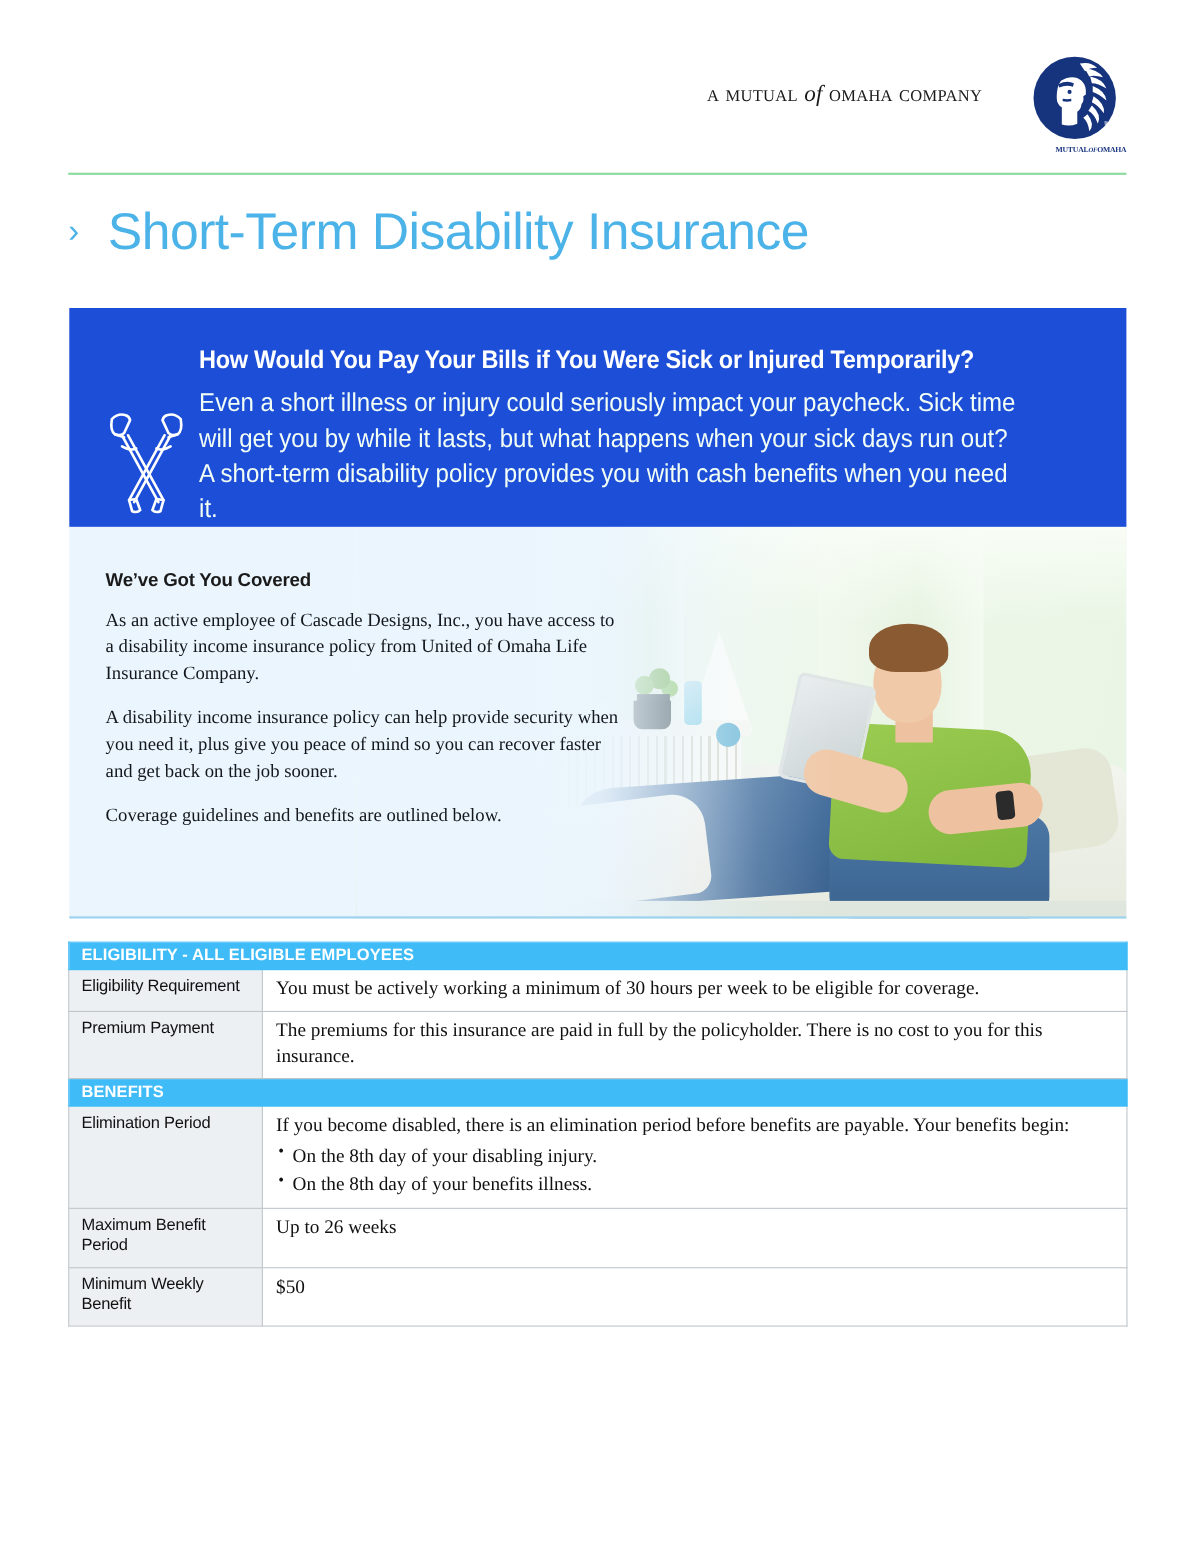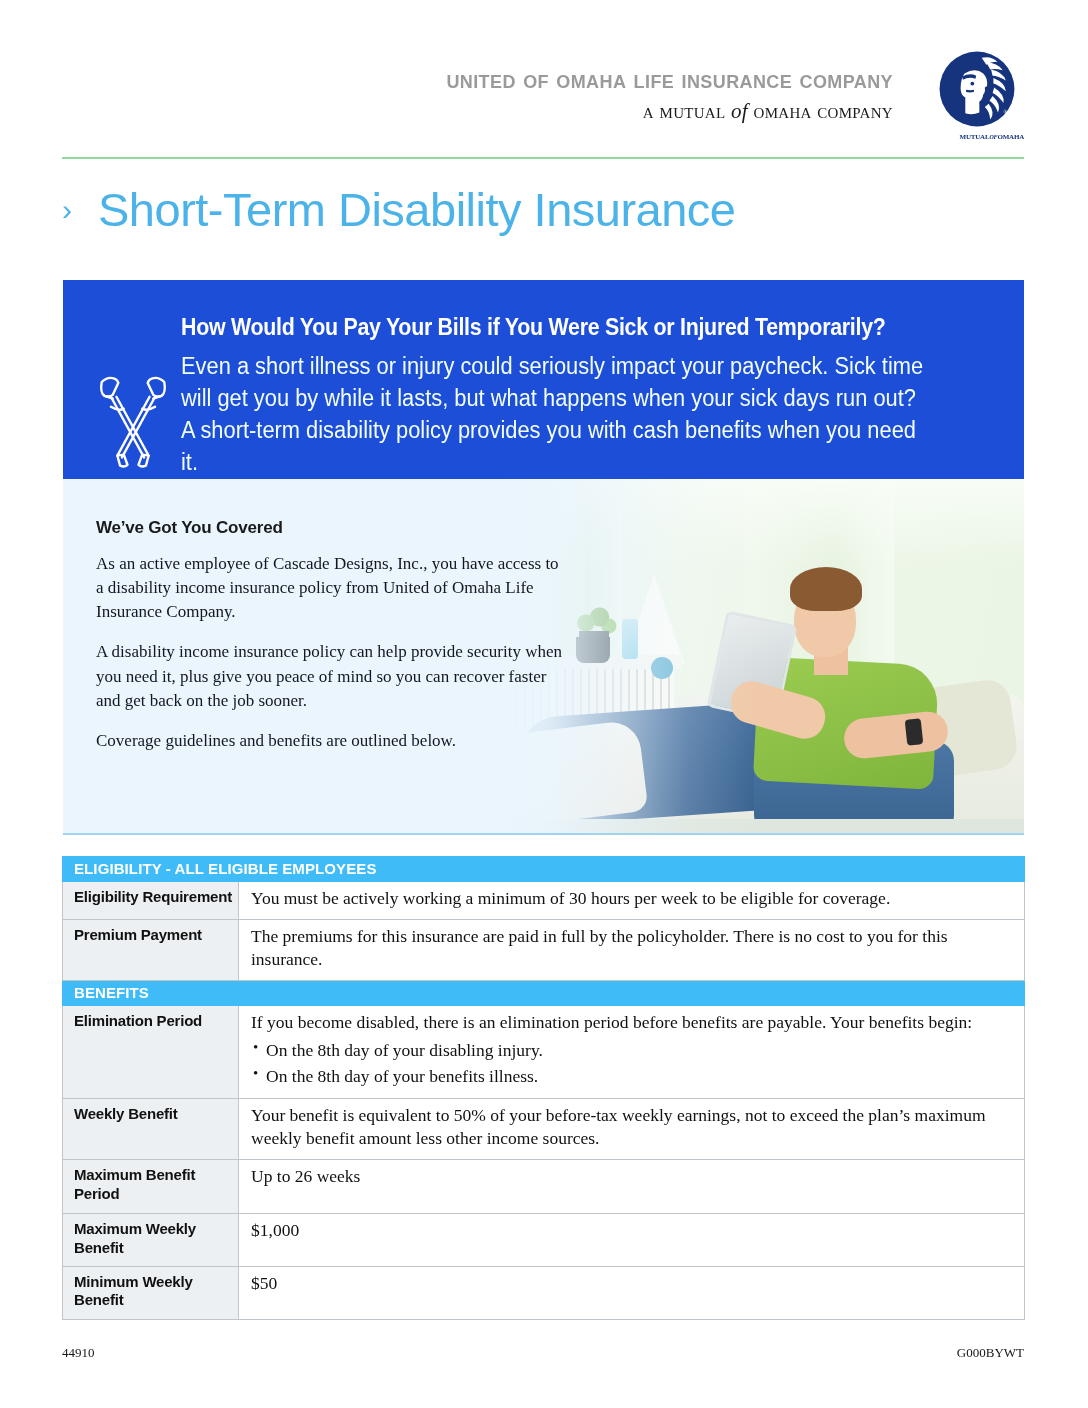--- a/index.html
+++ b/index.html
@@ -436,21 +436,21 @@
     font-weight: bold;
     letter-spacing: 0.1px;
     padding: 3px 0 4px 11px;
     border: 1px solid #3fbcf7;
   }
 
   .benefit-table td.label-cell {
     background: #edf0f2;
     font-family: "Liberation Sans", sans-serif;
     font-size: 15px;
-    font-weight: bold;
+    font-weight: normal;
     color: #111111;
     padding: 6px 6px 9px 11px;
     vertical-align: top;
     border: 1px solid #bfc6cb;
     line-height: 1.22;
     letter-spacing: -0.2px;
   }
   .benefit-table td.value-cell {
     background: #ffffff;
     font-family: "Liberation Serif", serif;
@@ -492,21 +492,20 @@
     color: #161616;
   }
 </style>
 </head>
 <body>
 
 <div class="page">
 
   <div class="header">
     <div class="header-text-block">
-      <div class="company-name">United of Omaha Life Insurance Company</div>
       <div class="company-sub"><span>A Mutual</span> <span class="ital">of</span> <span>Omaha Company</span></div>
     </div>
 
     <div class="logo-wrap">
       <svg class="logo-circle" viewBox="0 0 100 100">
         <circle cx="50" cy="50" r="48" fill="#16337e"></circle>
 
         <g fill="#ffffff">
           <path d="M56 10 q12 -3 20 5 q-9 0 -14 4 z"></path>
           <path d="M62 16 q14 0 21 10 q-10 -3 -16 -1 z"></path>
@@ -633,36 +632,24 @@
         <td class="label-cell">Elimination Period</td>
         <td class="value-cell">
           <span>If you become disabled, there is an elimination period before benefits are payable. Your benefits begin:</span>
           <ul>
             <li>On the 8th day of your disabling injury.</li>
             <li>On the 8th day of your benefits illness.</li>
           </ul>
         </td>
       </tr>
       <tr>
-        <td class="label-cell">Weekly Benefit</td>
-        <td class="value-cell">Your benefit is equivalent to 50% of your before-tax weekly earnings, not to exceed the plan’s maximum weekly benefit amount less other income sources.</td>
-      </tr>
-      <tr>
         <td class="label-cell">Maximum Benefit Period</td>
         <td class="value-cell" style="height:54px">Up to 26 weeks</td>
-      </tr>
-      <tr>
-        <td class="label-cell">Maximum Weekly Benefit</td>
-        <td class="value-cell" style="height:48px">$1,000</td>
       </tr>
       <tr>
         <td class="label-cell">Minimum Weekly Benefit</td>
         <td class="value-cell" style="height:48px">$50</td>
       </tr>
     </tbody>
   </table>
 
-  <div class="footer">
-    <span>44910</span>
-    <span>G000BYWT</span>
-  </div>
 
 </div>
 
 </body></html>

